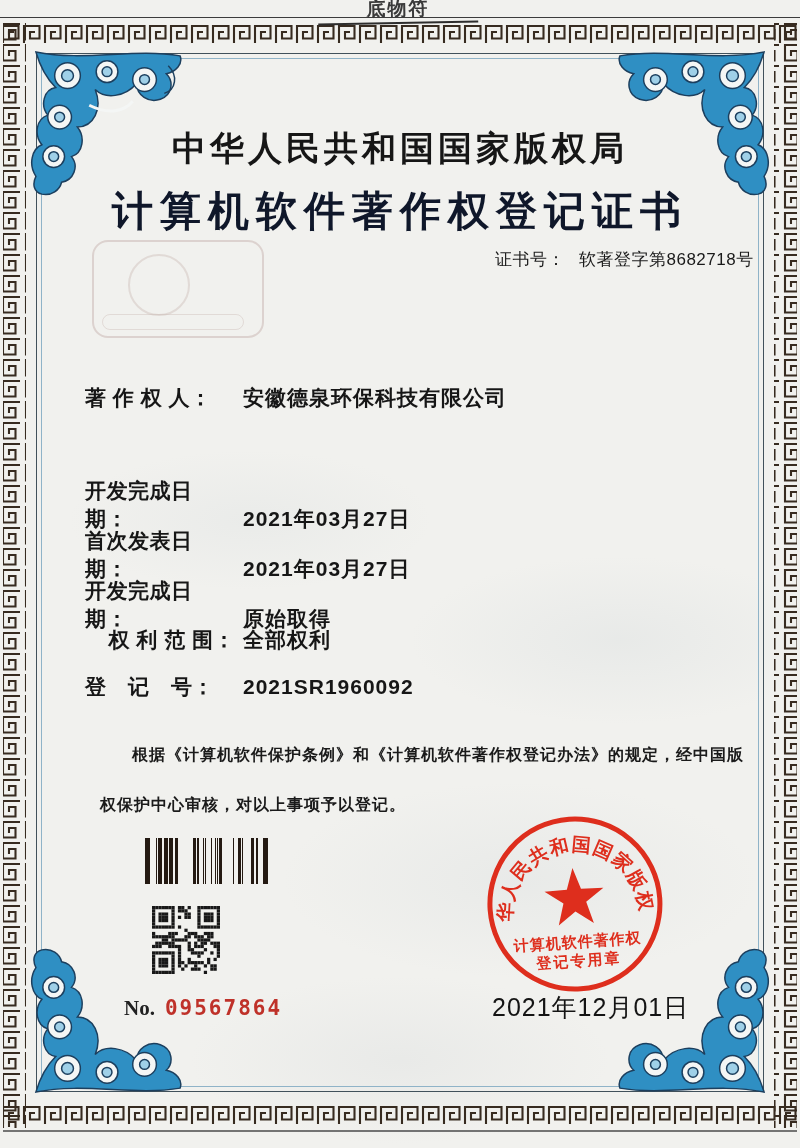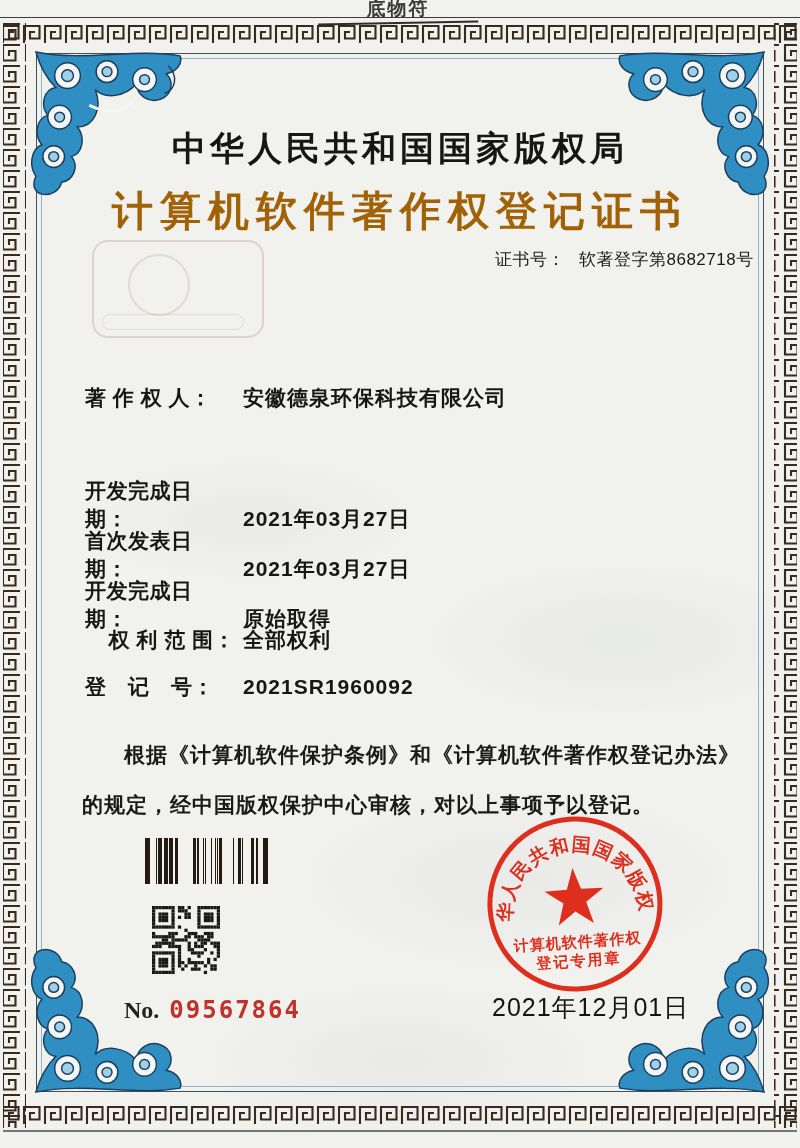--- a/index.html
+++ b/index.html
@@ -42,56 +42,56 @@
   .corner.br{right:30px;bottom:50px;transform:scale(-1,-1);}
 
   .content{position:absolute;inset:0;z-index:5;padding-left:32px;}
 
   .authority{
     position:absolute;left:0;top:126px;width:100%;text-align:center;
     font-size:34px;font-weight:bold;letter-spacing:4px;color:#161616;
   }
   .cert-title{
     position:absolute;left:0;top:184px;width:100%;text-align:center;
-    font-size:41px;font-weight:bold;letter-spacing:7px;color:#a16207;
+    font-size:41px;font-weight:bold;letter-spacing:7px;color:#0f172a;
   }
   .cert-no{
     position:absolute;left:495px;top:248px;
     font-size:17px;font-weight:normal;color:#1a1a1a;letter-spacing:.5px;
   }
   .cert-no .val{margin-left:14px;}
 
   .field{position:absolute;left:85px;font-size:21px;font-weight:bold;color:#161616;}
   .field .lbl{display:inline-block;width:150px;letter-spacing:.5px;}
   .field .val{display:inline-block;margin-left:8px;letter-spacing:1px;}
   .field .val2{display:block;margin-left:158px;margin-top:6px;letter-spacing:1px;}
 
   .statement{
-    position:absolute;left:82px;top:730px;width:660px;
-    font-size:21px;font-weight:bold;line-height:50px;color:#1a1a1a;
+    position:absolute;left:100px;top:730px;width:660px;
+    font-size:16px;font-weight:bold;line-height:50px;color:#1a1a1a;
     text-indent:2em;letter-spacing:1px;
   }
 
   .watermark-stamp{
     position:absolute;left:92px;top:240px;width:168px;height:94px;
     border:2px solid rgba(195,172,168,.45);border-radius:16px;z-index:4;
   }
   .watermark-stamp .c{
     position:absolute;left:34px;top:12px;width:58px;height:58px;border-radius:50%;
     border:2px solid rgba(195,176,170,.35);
   }
   .watermark-stamp .dots{
     position:absolute;left:8px;bottom:6px;width:140px;height:14px;
     border:1.5px solid rgba(195,176,170,.35);border-radius:8px;
   }
 
   .barcode-wrap{position:absolute;left:145px;top:838px;z-index:5;}
   .qrcode-wrap{position:absolute;left:152px;top:906px;z-index:5;}
 
-  .no-line{position:absolute;left:124px;top:996px;font-size:24px;z-index:5;}
+  .no-line{position:absolute;left:124px;top:996px;font-size:21px;z-index:5;}
   .no-line .no-label{font-family:"Liberation Serif","DejaVu Serif",serif;font-weight:bold;color:#222;}
   .no-line .no-value{font-family:"DejaVu Sans Mono","Liberation Mono",monospace;font-weight:bold;color:#bf3129;margin-left:10px;letter-spacing:2px;}
 
   .seal{position:absolute;left:482px;top:812px;width:186px;height:186px;transform:rotate(-4deg);z-index:6;}
   .seal-date{
     position:absolute;left:492px;top:991px;font-size:25px;font-weight:normal;color:#141414;
     letter-spacing:1px;z-index:7;
   }
 </style>
 </head>

